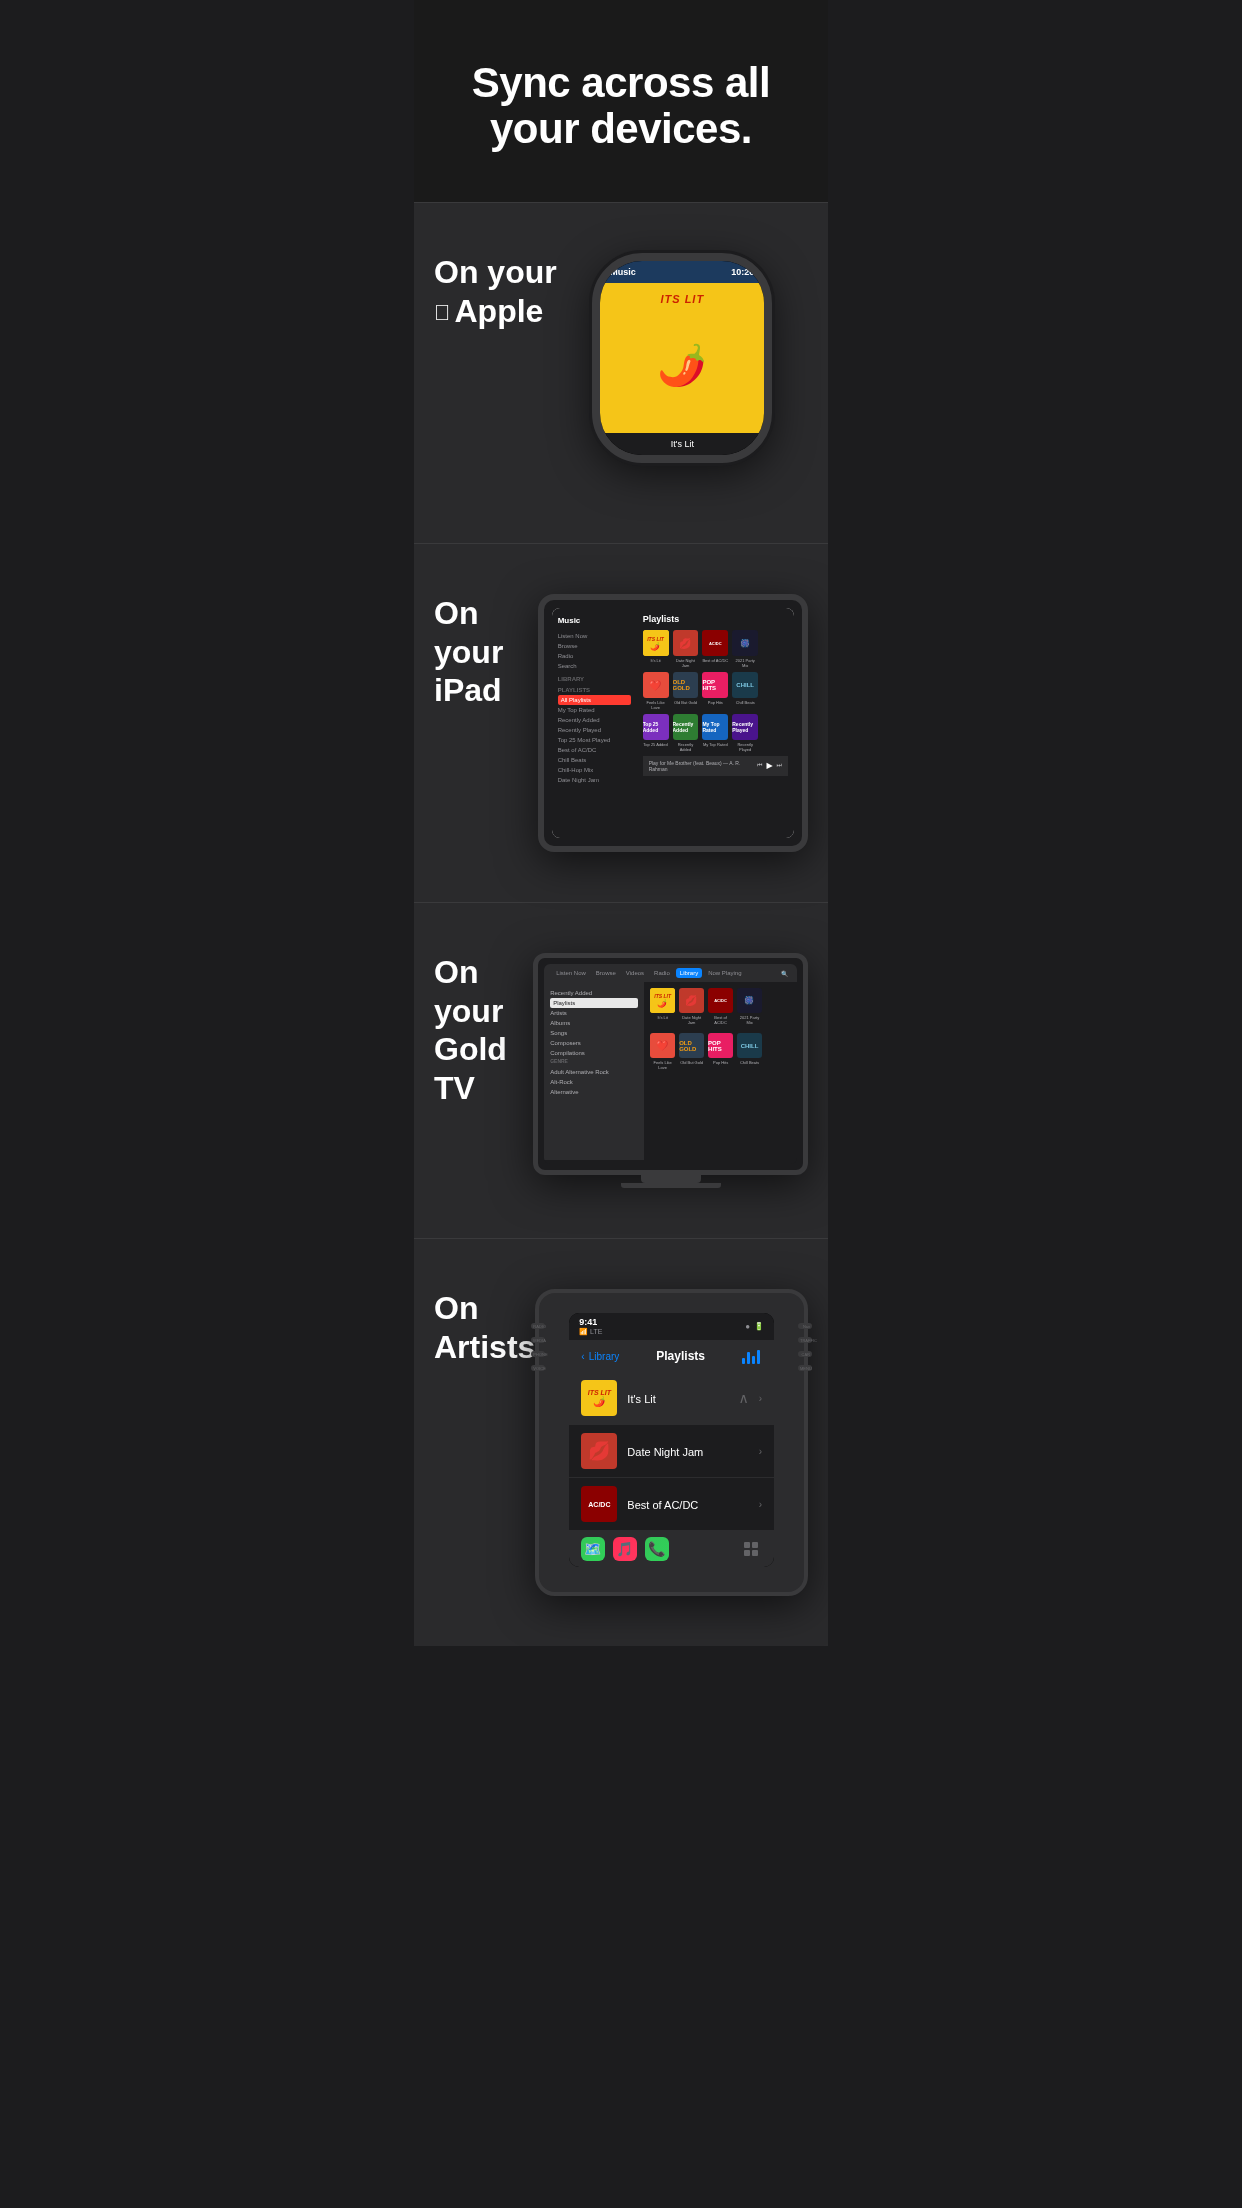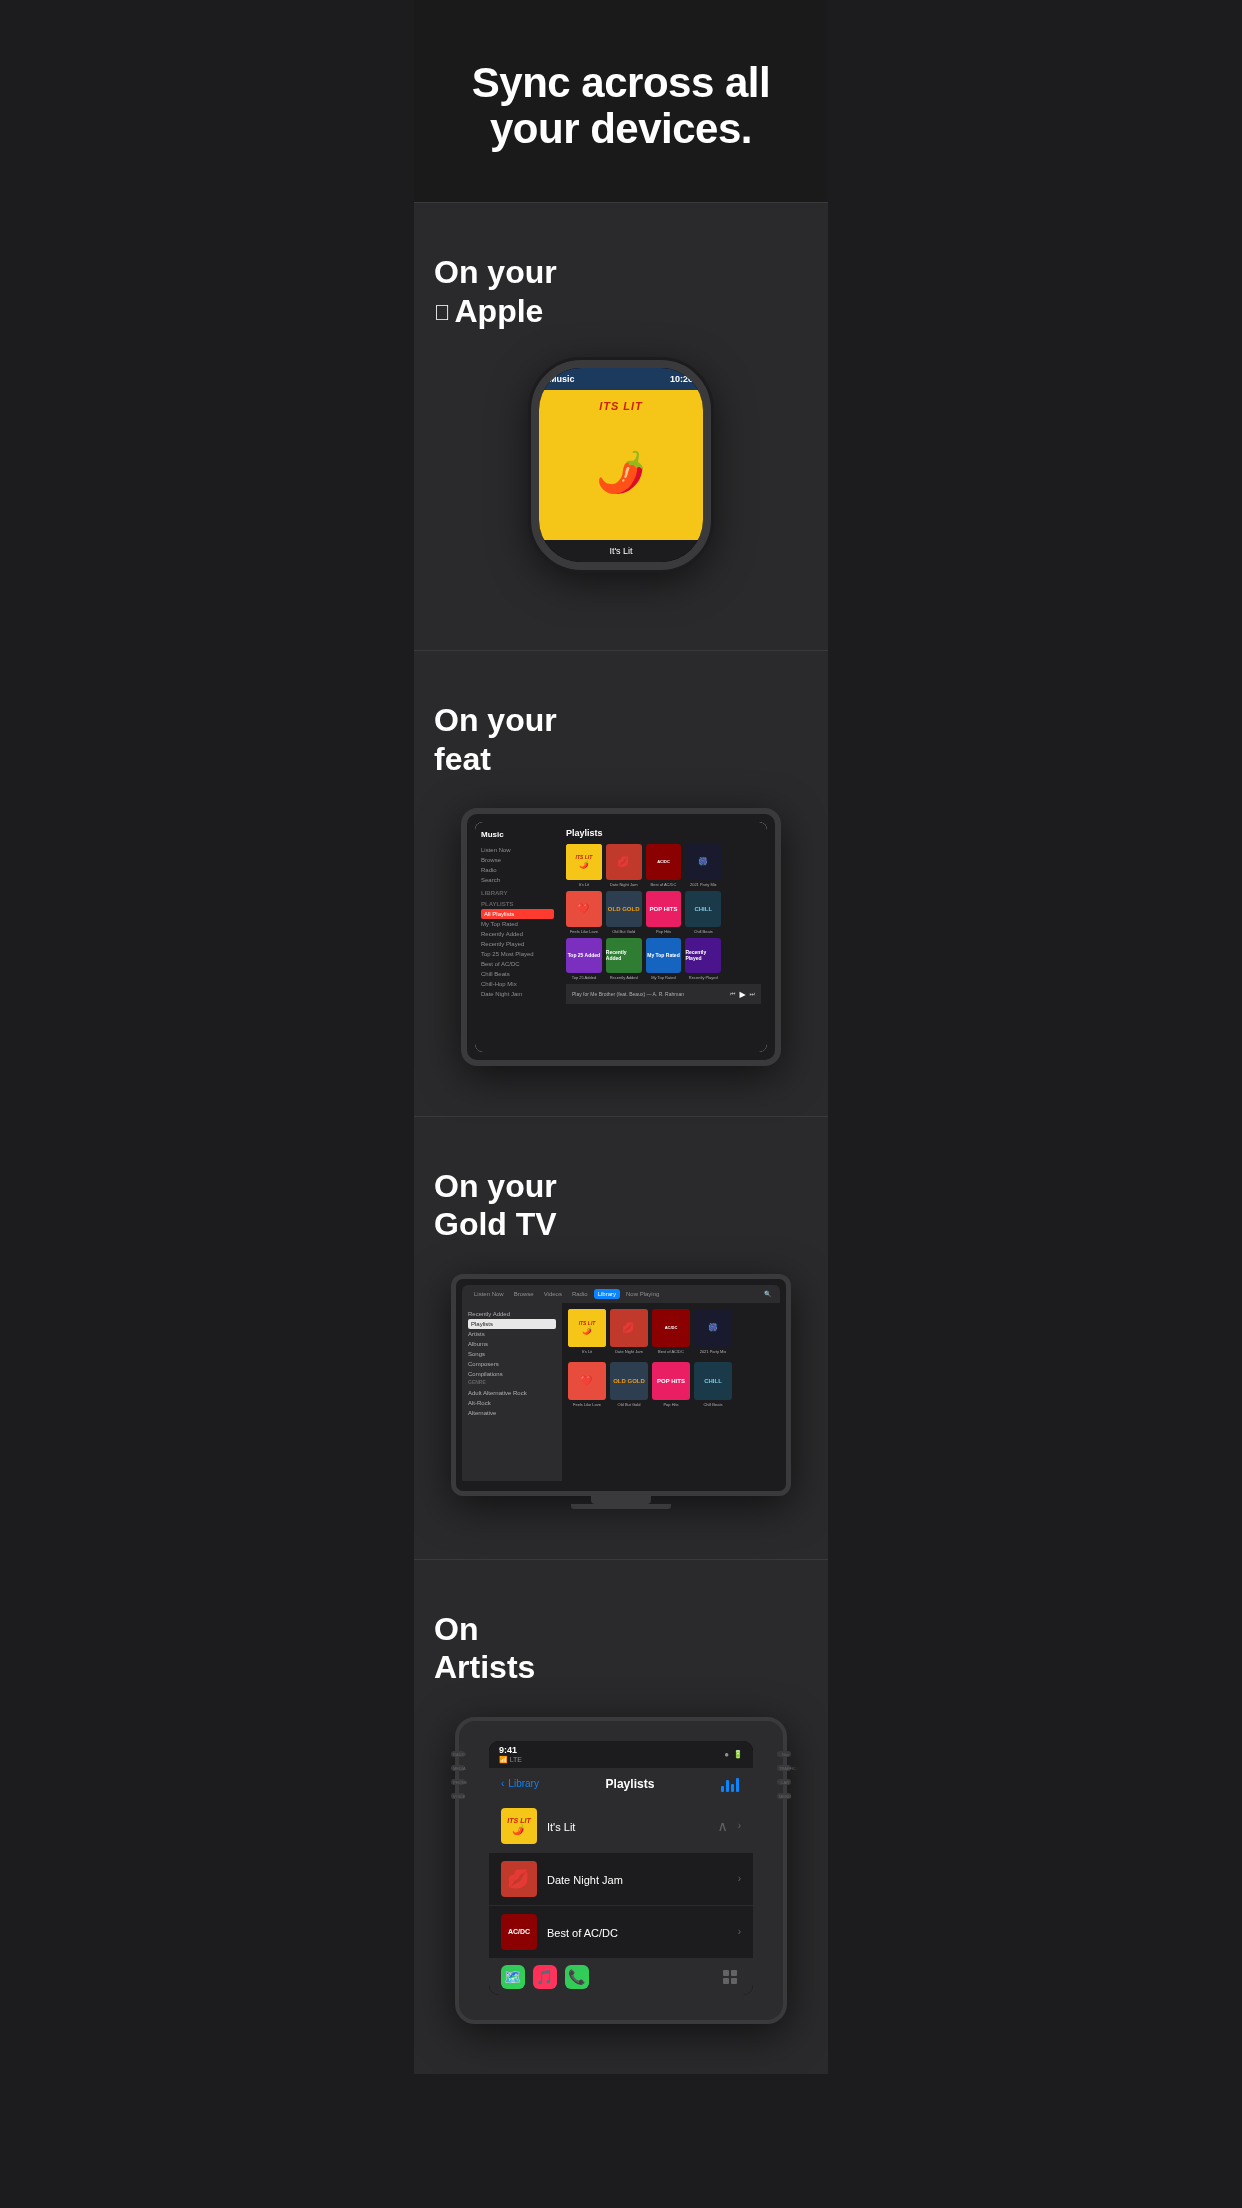--- a/index.html
+++ b/index.html
@@ -24,21 +24,20 @@
       color: white;
       line-height: 1.1;
       letter-spacing: -0.5px;
     }
 
     
     .device-section {
       background: #2a2a2c;
       padding: 50px 20px;
       display: flex;
-      flex-direction: column;
       align-items: center;
       border-top: 1px solid #3a3a3c;
     }
     .device-label {
       align-self: flex-start;
       font-size: 32px;
       font-weight: 700;
       color: white;
       line-height: 1.2;
       margin-bottom: 30px;
@@ -622,21 +621,21 @@
       </div>
       <div class="watch-crown"></div>
     </div>
     <div class="watch-band-bottom"></div>
   </div>
 </section>
 
 <section class="device-section">
   <div class="device-label">
     <span>On your</span><br>
-    <span>feat</span>
+    <span>iPad</span>
   </div>
   <div class="ipad-container">
     <div class="ipad-body">
       <div class="ipad-screen">
         <div class="ipad-sidebar">
           <div class="ipad-sidebar-title">Music</div>
           <div class="ipad-sidebar-item">Listen Now</div>
           <div class="ipad-sidebar-item">Browse</div>
           <div class="ipad-sidebar-item">Radio</div>
           <div class="ipad-sidebar-item">Search</div>

